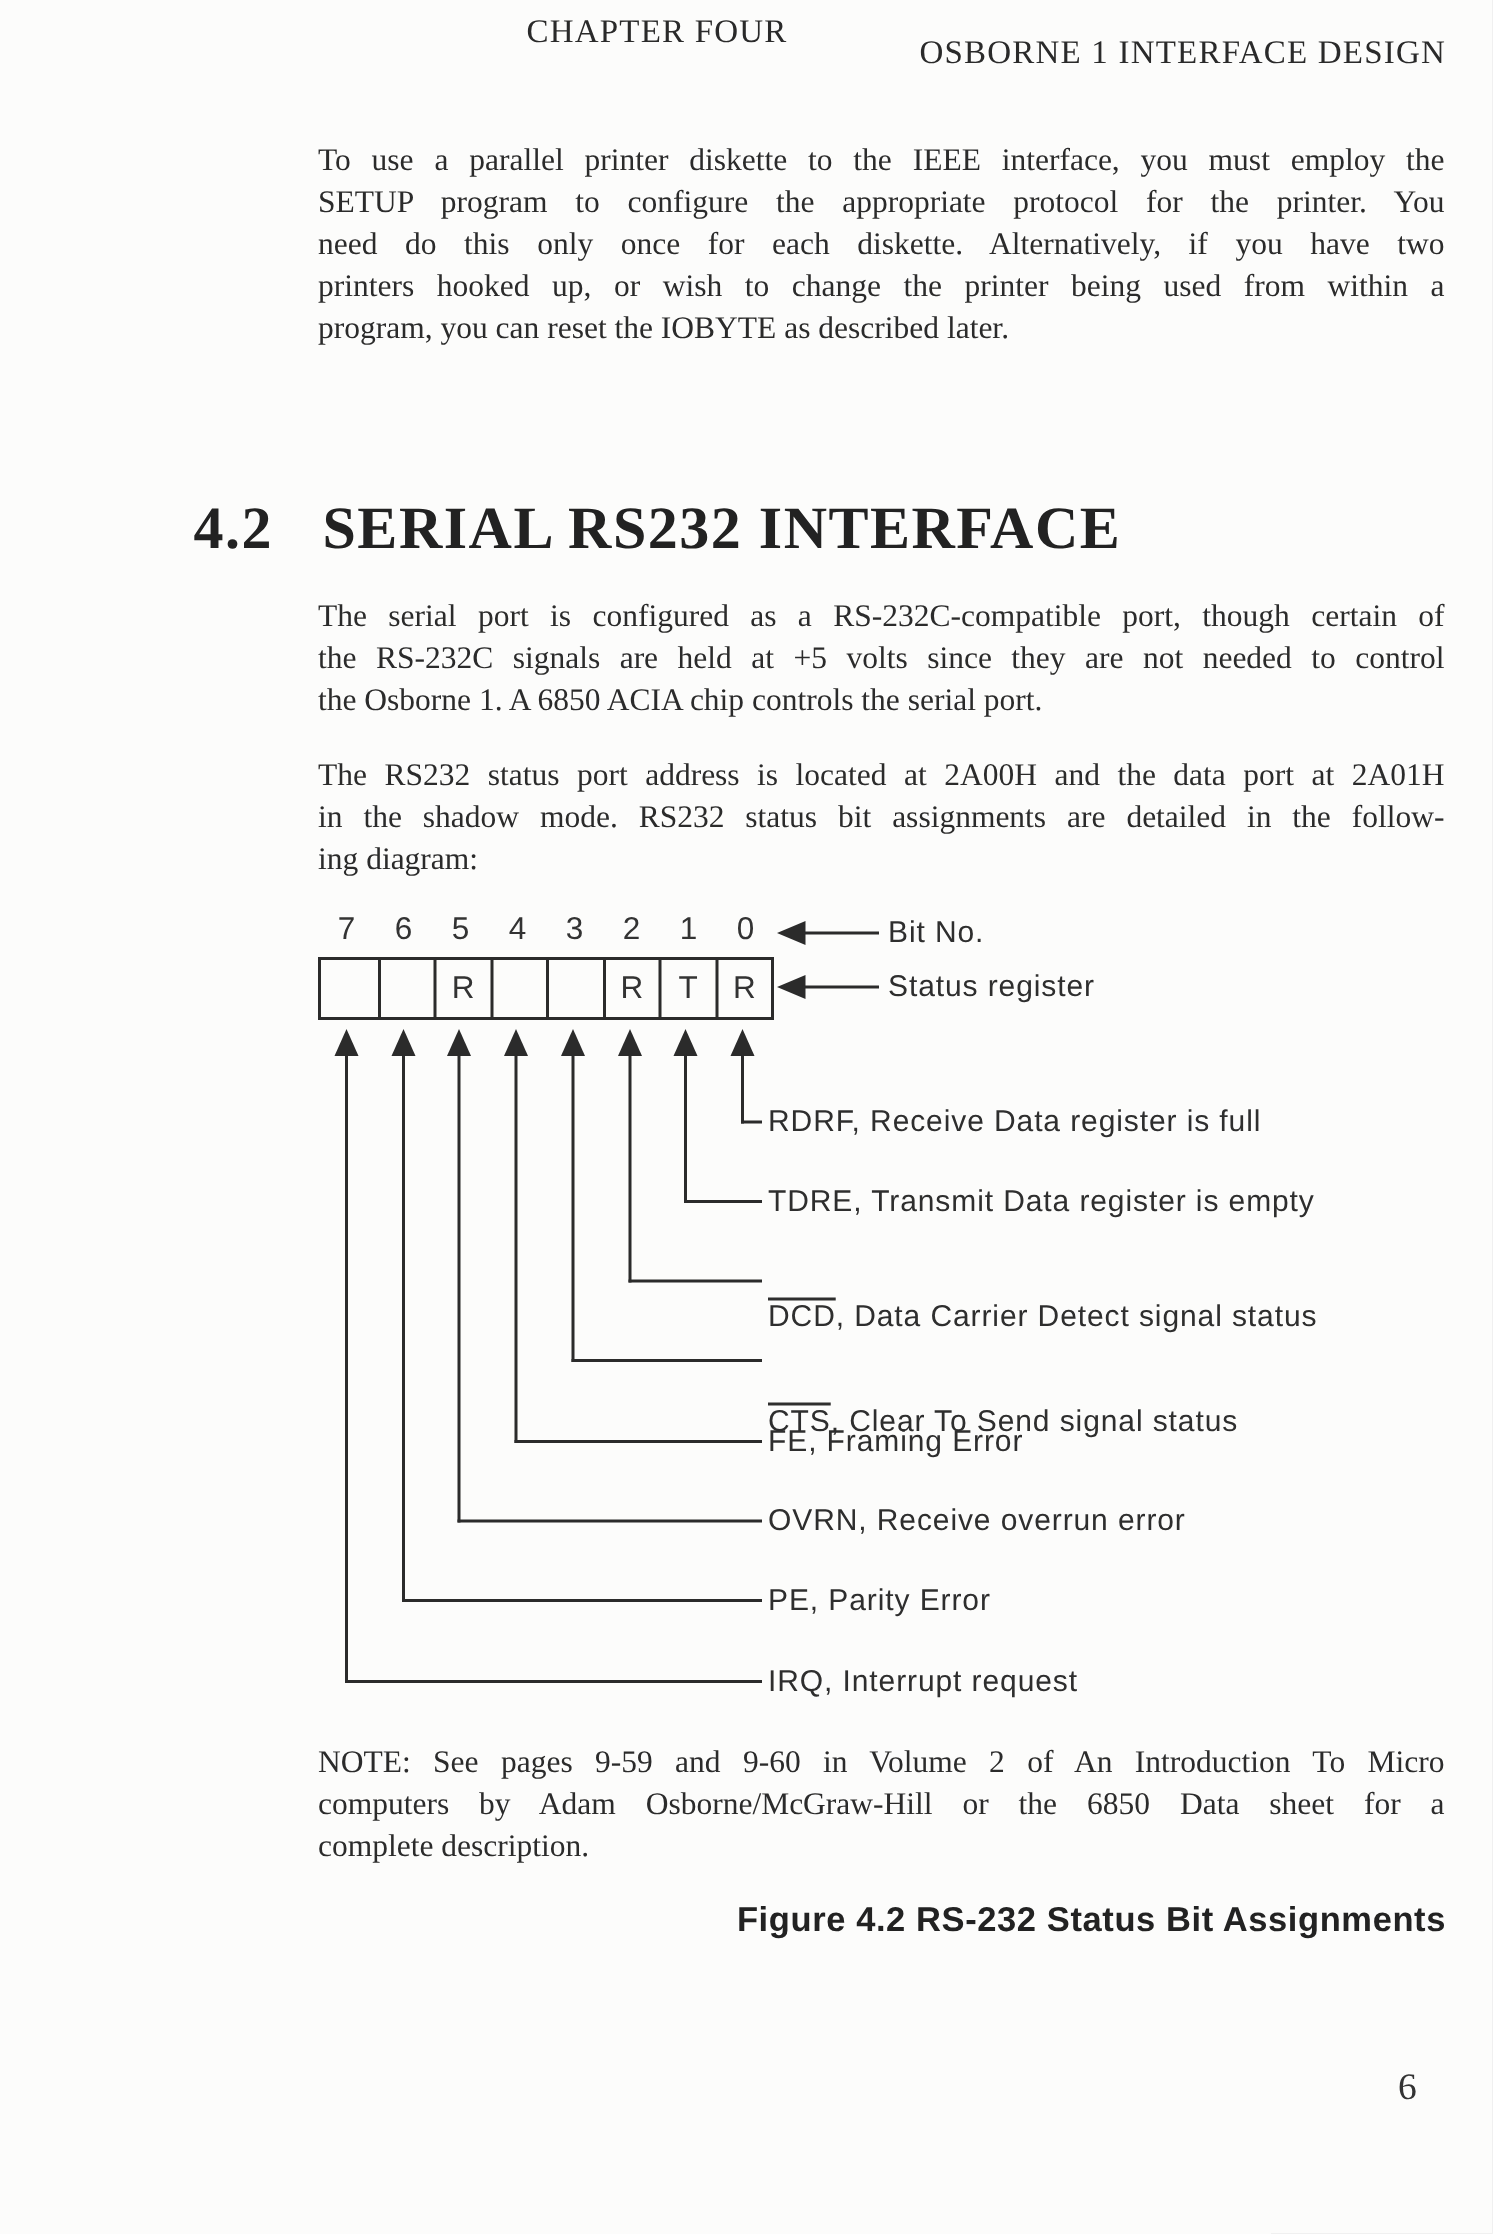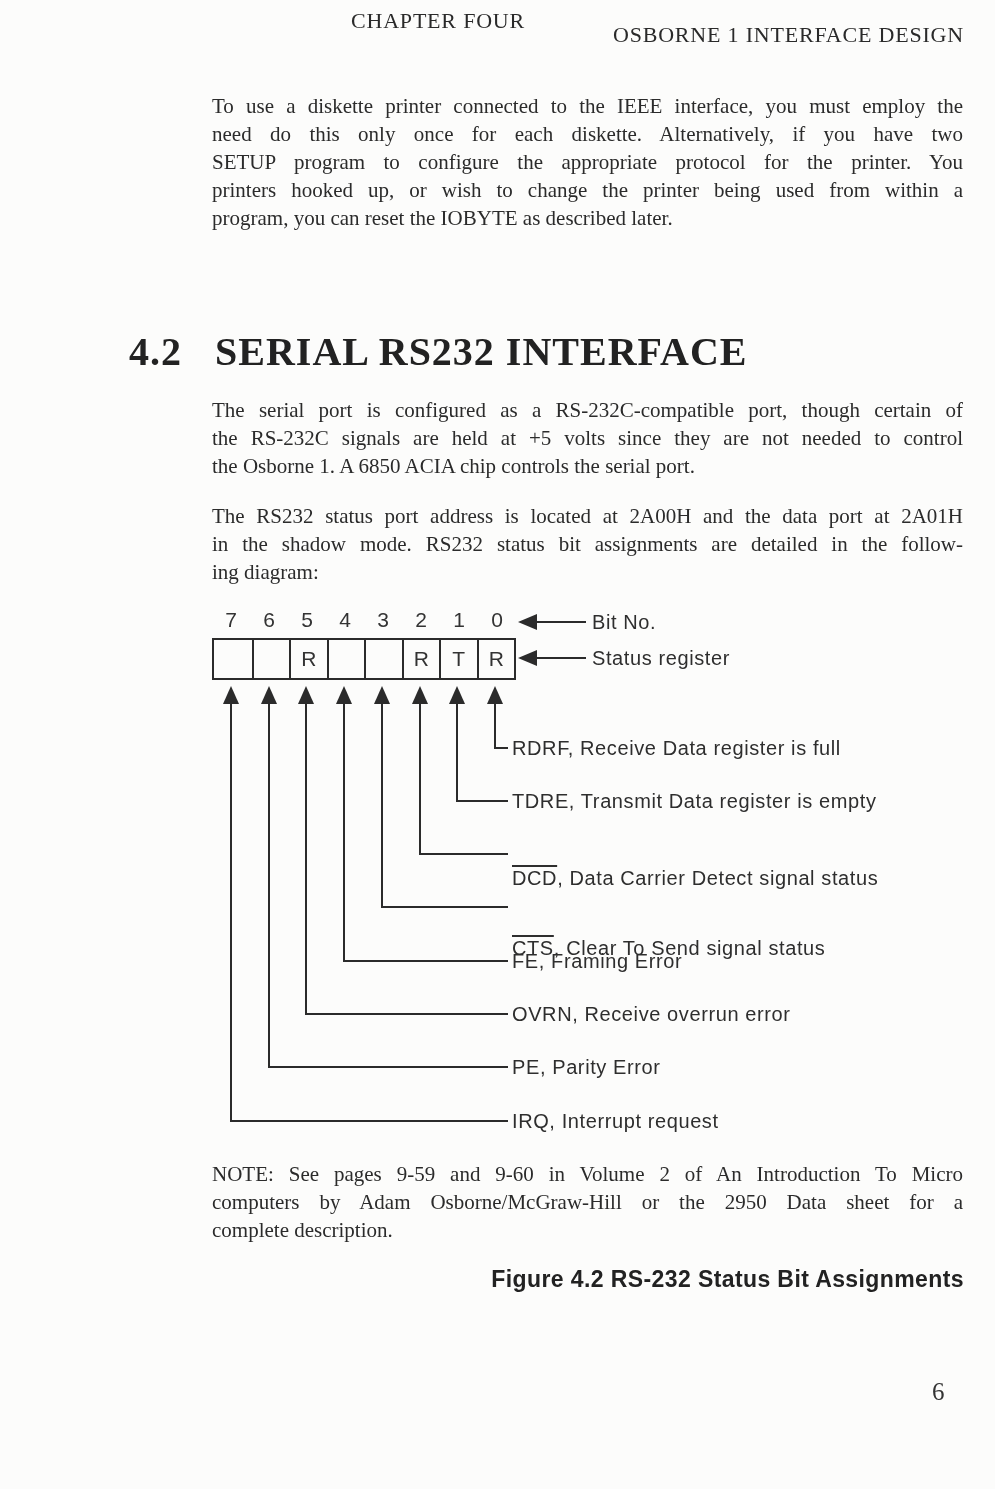--- a/index.html
+++ b/index.html
@@ -67,23 +67,23 @@
 </style>
 </head>
 <body>
 
 <div class="page">
 
   <span class="abs hdr" style="left:351px; top:8px;">CHAPTER FOUR</span>
   <span class="abs hdr" style="right:31px; top:22px;">OSBORNE 1 INTERFACE DESIGN</span>
 
   <div class="abs para" style="left:212px; top:92px; width:751px;">
-      <div class="tline">To use a diskette printer connected to the IEEE interface, you must employ the</div>
+      <div class="tline">To use a parallel printer diskette to the IEEE interface, you must employ the</div>
+      <div class="tline">SETUP program to configure the appropriate protocol for the printer. You</div>
       <div class="tline">need do this only once for each diskette. Alternatively, if you have two</div>
-      <div class="tline">SETUP program to configure the appropriate protocol for the printer. You</div>
       <div class="tline">printers hooked up, or wish to change the printer being used from within a</div>
       <div class="tline last">program, you can reset the IOBYTE as described later.</div>
     </div>
 
   <span class="abs headline" style="left:129px; top:328px;">4.2</span>
   <span class="abs headline" style="left:215px; top:328px;">SERIAL RS232 INTERFACE</span>
 
   <div class="abs para" style="left:212px; top:396px; width:751px;">
       <div class="tline">The serial port is configured as a RS-232C-compatible port, though certain of</div>
       <div class="tline">the RS-232C signals are held at +5 volts since they are not needed to control</div>
@@ -176,21 +176,21 @@
     <div class="dlabel" style="left:512px; top:1053px;">
       <span>PE</span><span>, Parity Error</span>
     </div>
     <div class="dlabel" style="left:512px; top:1107px;text-align:right;">
       <span>IRQ</span><span>, Interrupt request</span>
     </div>
   </div>
 
   <div class="abs para" style="left:212px; top:1160px; width:751px;">
       <div class="tline">NOTE: See pages 9-59 and 9-60 in Volume 2 of An Introduction To Micro</div>
-      <div class="tline">computers by Adam Osborne/McGraw-Hill or the 2950 Data sheet for a</div>
+      <div class="tline">computers by Adam Osborne/McGraw-Hill or the 6850 Data sheet for a</div>
       <div class="tline last">complete description.</div>
     </div>
 
   <div class="abs caption" style="left:212px; top:1266px; width:752px;">Figure 4.2 RS-232 Status Bit Assignments</div>
 
   <div class="abs pagenum" style="left:932px; top:1378px;">6</div>
 
 </div>
 
 </body></html>

